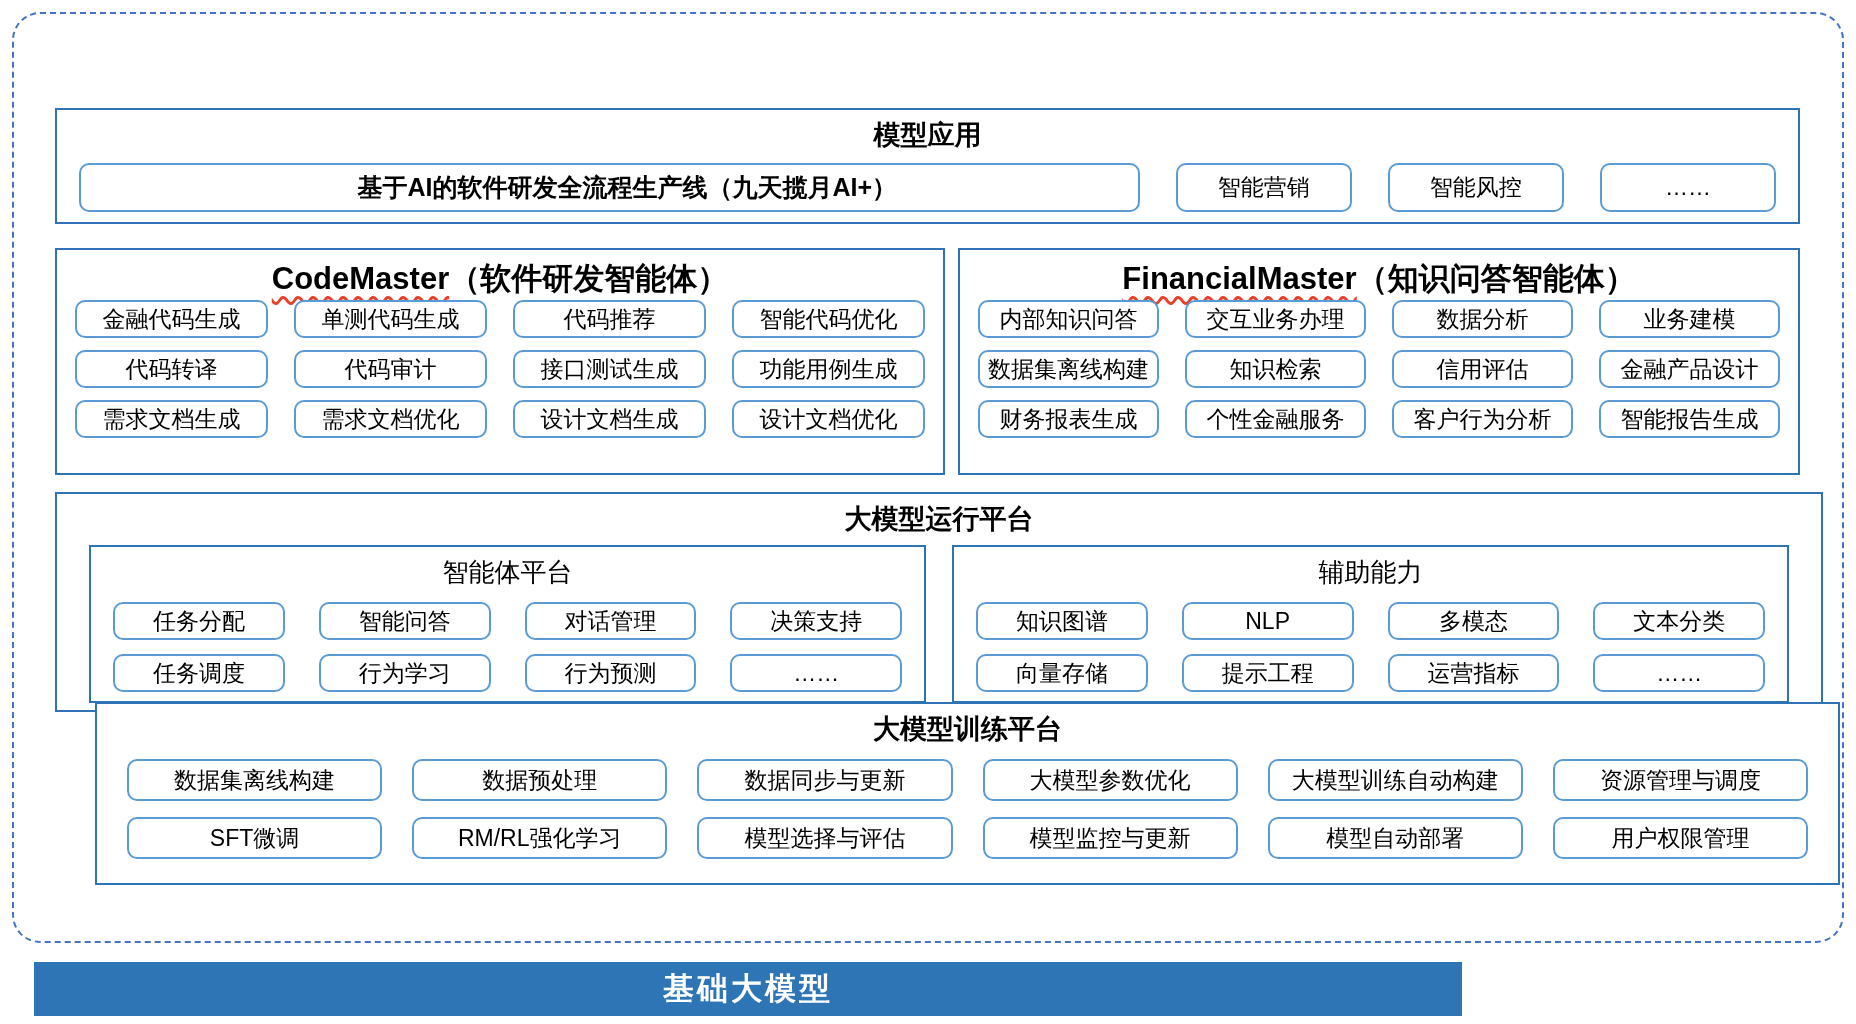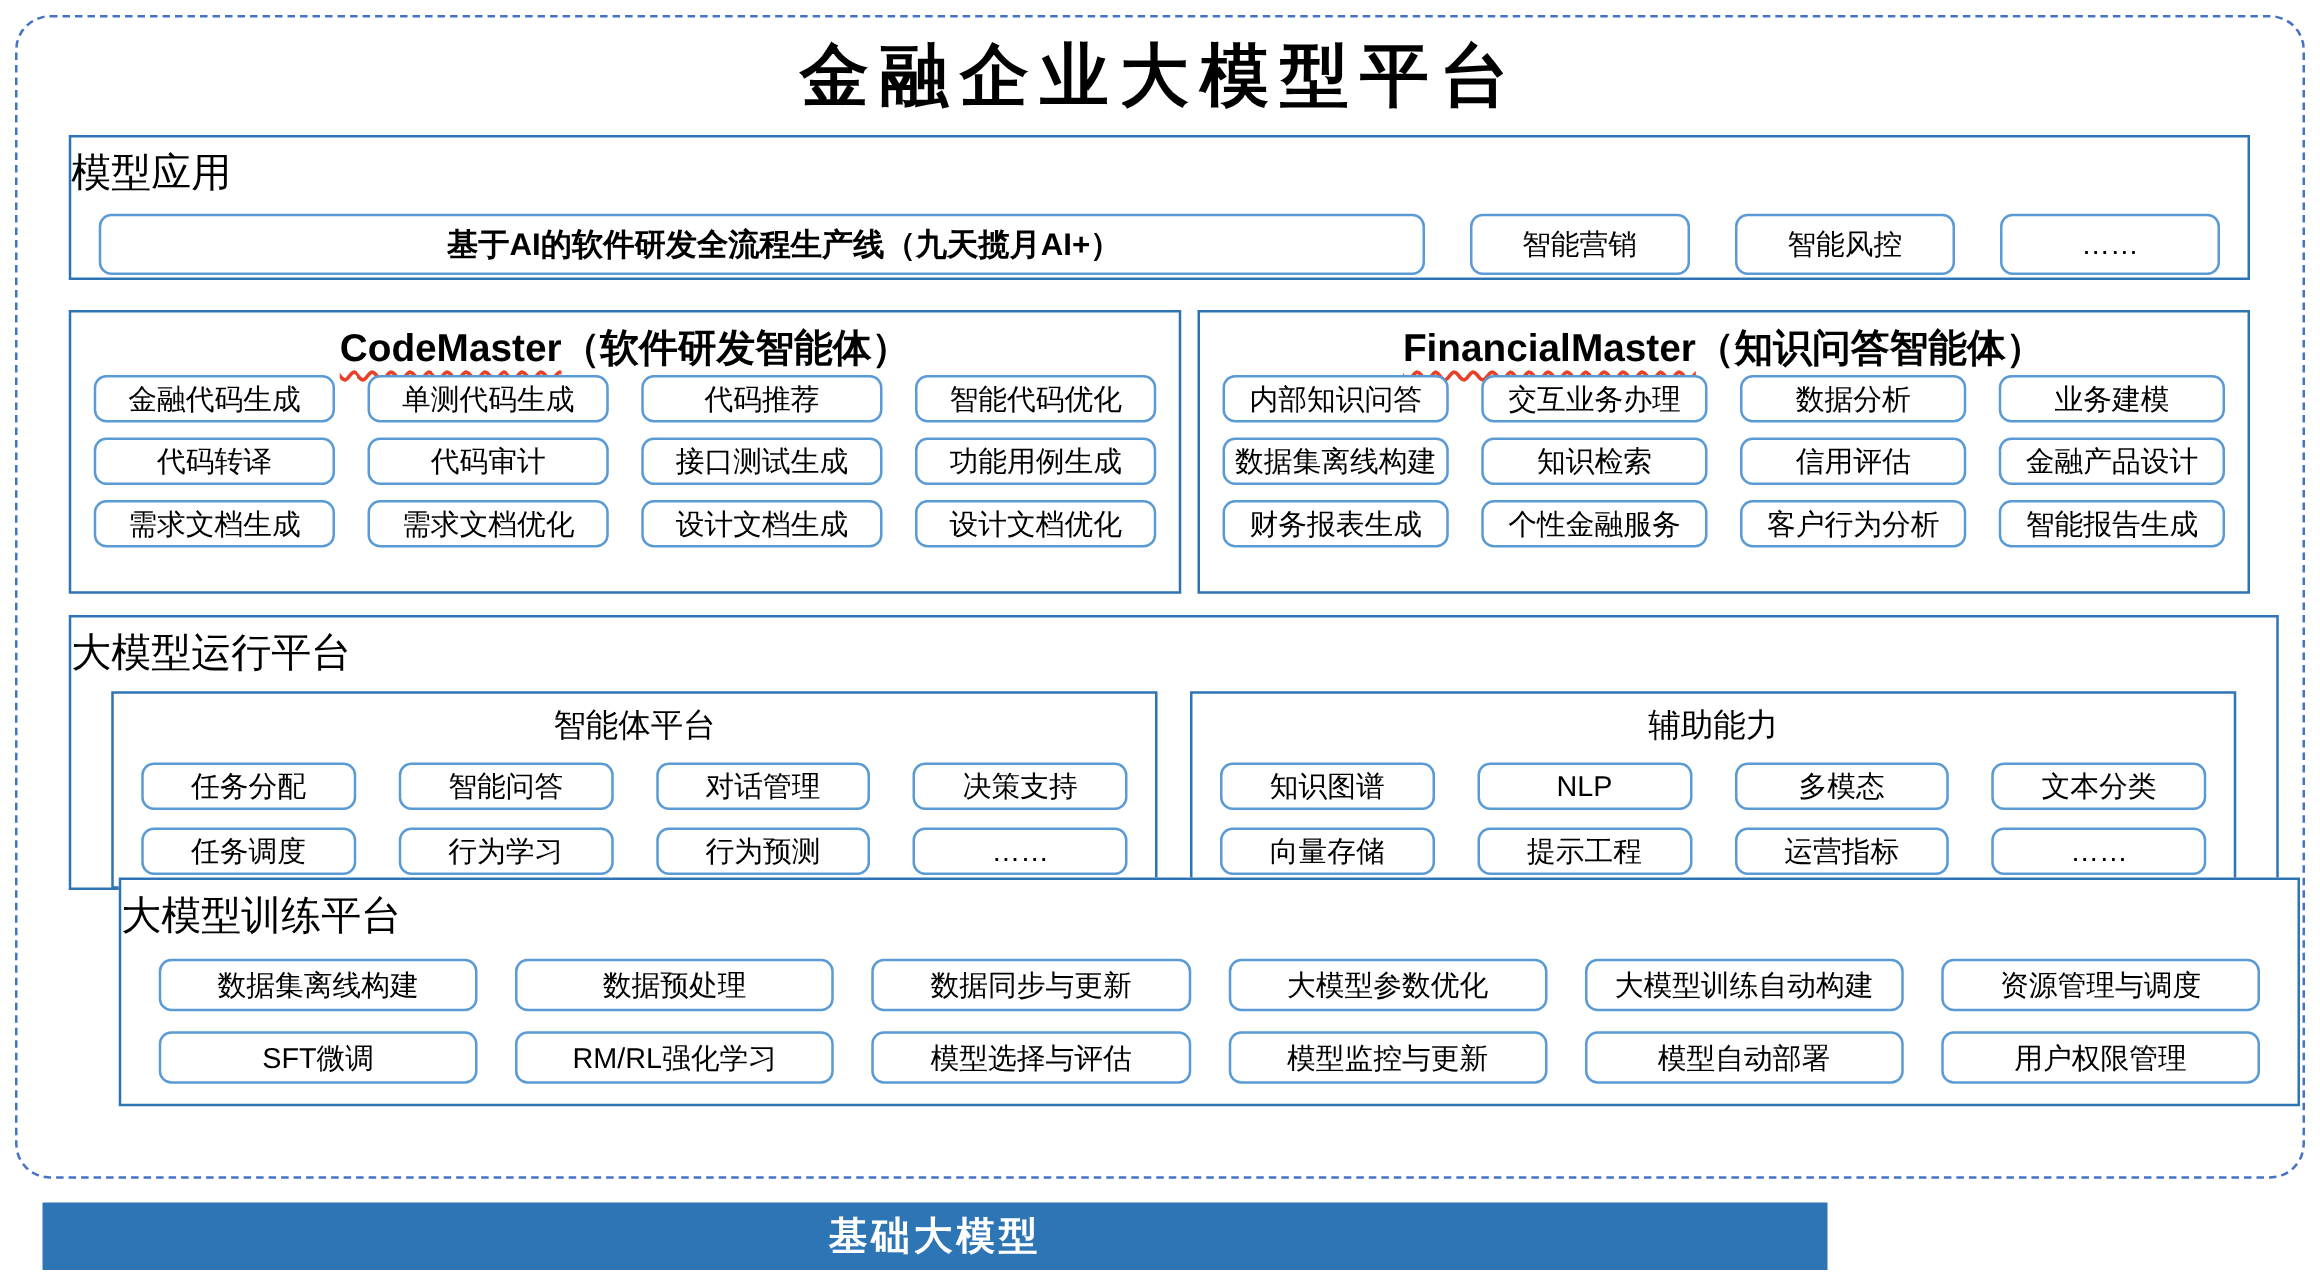--- a/index.html
+++ b/index.html
@@ -8,21 +8,21 @@
   .canvas { position:relative; width:1856px; height:1024px; background:#fff; }
 
   .outer-dashed { position:absolute; left:12px; top:12px; width:1832px; height:931px;
                   border:2px dashed var(--dashed-blue,#4472C4); border-radius:28px; }
 
   .main-title { position:absolute; top:24px; left:0; width:100%; text-align:center;
                 font-family:"Liberation Serif", serif; font-weight:bold; font-size:55px;
                 letter-spacing:9px; }
 
   .frame { position:absolute; background:#fff; border:2px solid var(--frame-blue,#2E74B5); }
-  .sec-header { text-align:left; font-weight:normal; font-size:32px; margin-top:7px; }
+  .sec-header { text-align:center; font-weight:bold; font-size:27px; margin-top:7px; }
   .sub-header { text-align:center; font-size:26px; margin-top:8px; }
 
   .chip { display:flex; align-items:center; justify-content:center;
           border:2px solid var(--chip-blue,#5B9BD5); border-radius:10px;
           font-size:23px; background:#fff; white-space:nowrap; }
 
   
   .sec1 { left:55px; top:108px; width:1745px; height:116px; }
   .sec1-row { display:flex; gap:36px; padding:0 22px; margin-top:10px; height:49px; }
   .sec1-row .chip.main { flex:0 0 62.5%; font-weight:bold; font-size:25px;padding-left:36px; }
@@ -57,21 +57,20 @@
               align-items:center; justify-content:center; font-size:31px;
               font-weight:bold; letter-spacing:3px; }
 </style>
 </head>
 <body>
 
 <div class="canvas">
 
   <div class="outer-dashed"></div>
 
-  <div class="main-title">金融企业大模型平台</div>
 
   <div class="frame sec1">
     <div class="sec-header">模型应用</div>
     <div class="sec1-row">
       <div class="chip main">基于AI的软件研发全流程生产线（九天揽月AI+）</div>
       <div style="display:contents"><div class="chip">智能营销</div><div class="chip">智能风控</div><div class="chip">……</div></div>
     </div>
   </div>
 
   <div class="frame sec2-left">

